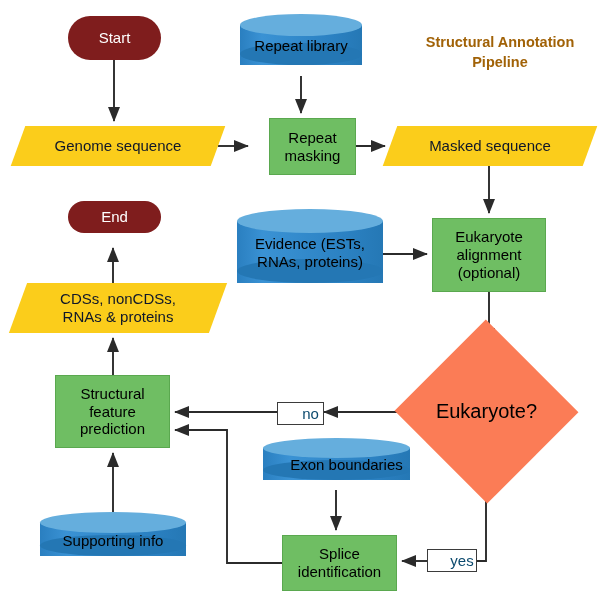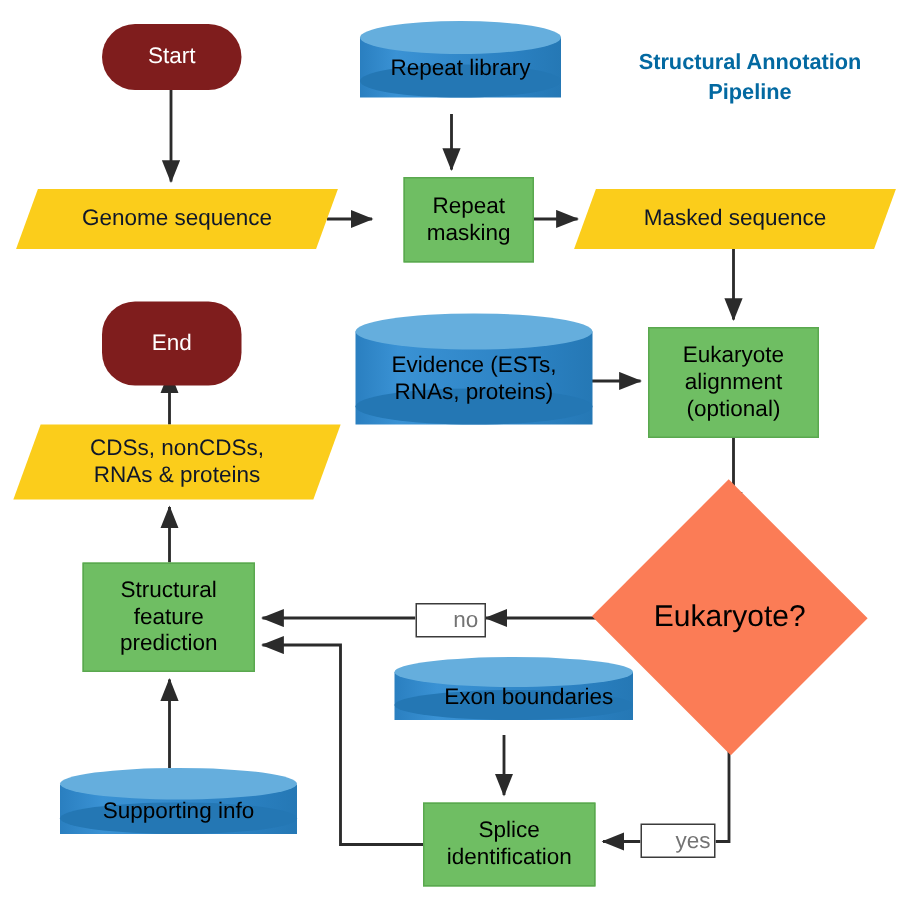--- a/index.html
+++ b/index.html
@@ -72,21 +72,21 @@
     align-items: center;
     justify-content: center;
     text-align: center;
     font-size: 15px;
     color: #0f172a;
     z-index: 2;
     white-space: pre-line;
     line-height: 1.18;
   }
   
-  .cyl-wrap { position: absolute; padding-left: 12px; }
+  .cyl-wrap { position: absolute; }
   .cyl-body {
     position: absolute;
     left: 0; right: 0;
     background: #2E86C8;
     background: linear-gradient(to right, #2a7fc0 0%, #3a92d4 18%, #2b81c2 75%, #2578b5 100%);
   }
   .cyl-top {
     position: absolute;
     left: 0; right: 0;
     border-radius: 50%;
@@ -113,30 +113,30 @@
   }
   
   .edge-label {
     position: absolute;
     background: #ffffff;
     border: 1.5px solid #3b3b3b;
     display: flex;
     align-items: center;
     justify-content: center;
     font-size: 15px;
-    color: #737373;
+    color: #0c4a6e;
     box-sizing: border-box;
     padding-left: 20px;
   }
   
   .title {
     position: absolute;
     font-weight: bold;
     font-size: 14.5px;
-    color: #0369a1;
+    color: #a16207;
     text-align: center;
     line-height: 1.35;
     white-space: pre-line;
   }
   svg.edges {
     position: absolute;
     left: 0; top: 0;
     width: 600px;
     height: 600px;
     pointer-events: none;
@@ -187,21 +187,21 @@
     </g>
   </svg>
 
   <div class="title" style="left:405px; top:33px; width:190px;">Structural Annotation
 Pipeline</div>
 
   <div class="node terminator" style="left:68px; top:16px; width:93px; height:44px;">
     <span>Start</span>
   </div>
 
-  <div class="node terminator" style="left:68px; top:201px; width:93px; height:56px;">
+  <div class="node terminator" style="left:68px; top:201px; width:93px; height:32px;">
     <span>End</span>
   </div>
 
   <div class="data-wrap" style="left:18px; top:126px; width:200px; height:40px;">
     <div class="data-shape"></div>
     <div class="data-label">Genome sequence</div>
   </div>
 
   <div class="data-wrap" style="left:18px; top:283px; width:200px; height:50px;">
     <div class="data-shape"></div>

